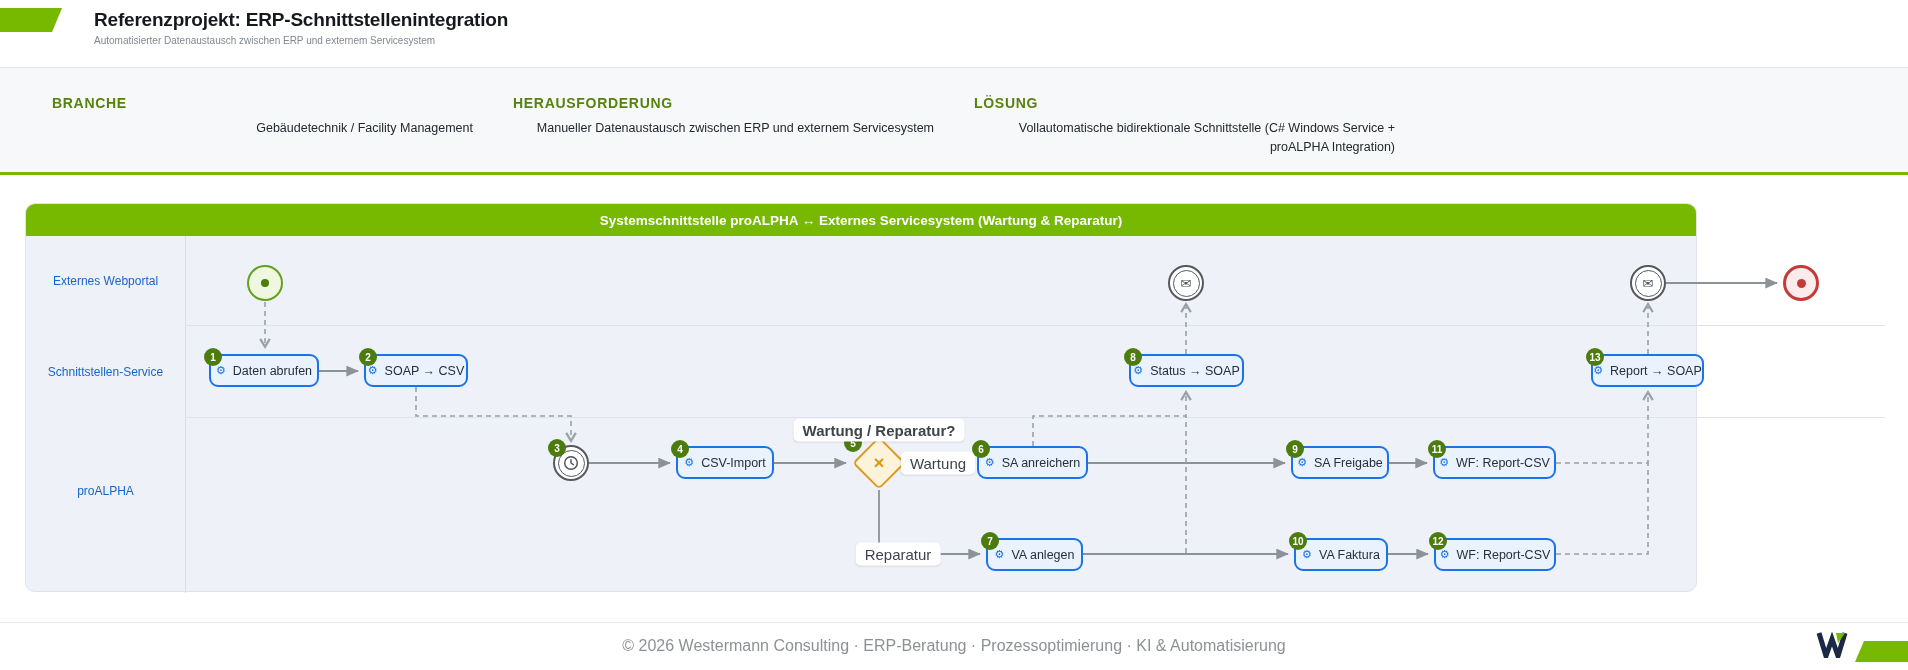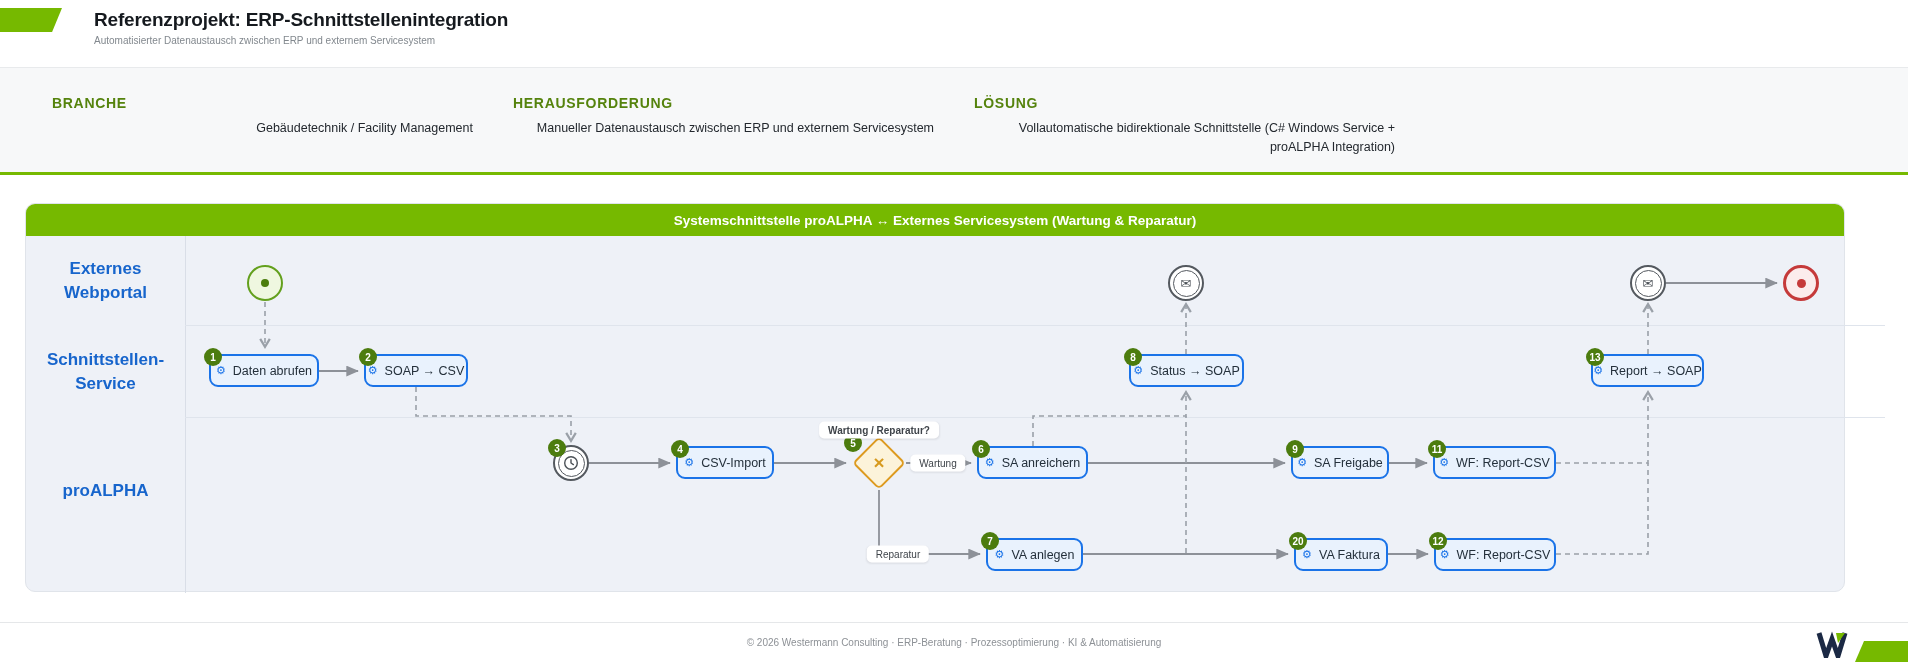--- a/index.html
+++ b/index.html
@@ -14,29 +14,29 @@
   .hdr-sub { margin-top:4px; font-size:10px; color:#82888e; }
 
   
   .infobar { position:absolute; left:0; top:67px; width:1908px; height:108px; background:#f7f8f9;
              border-top:1px solid #e8eaec; border-bottom:3px solid #76b900;
              display:grid; grid-template-columns:1fr 1fr 1fr 1fr; column-gap:40px; padding:27px 52px 0 52px; }
   .info-label { font-size:14px; font-weight:700; color:#55830d; letter-spacing:0.7px; }
   .info-value { margin-top:8px; font-size:12.5px; color:#23282e; line-height:1.5; max-width:452px;text-align:right; }
 
   
-  .card { position:absolute; left:25px; top:203px; width:1820px; height:389px; background:#eef1f7;
+  .card { position:absolute; left:25px; top:203px; width:1672px; height:389px; background:#eef1f7;
           border:1px solid #e0e4ea; border-radius:10px; }
   .card-head { height:32px; background:#76b900; border-radius:9px 9px 0 0; display:flex;
                align-items:center; justify-content:center; color:#fff; font-weight:700; font-size:13.5px; }
   .stage { position:absolute; left:0; top:0; width:1859px; height:389px; }
   .lane-divider-v { position:absolute; left:159px; top:32px; bottom:0; width:1px; background:#d9dee7; }
   .lane-line { position:absolute; left:159px; right:0; height:1px; background:#dfe4ec; }
   .lane-label { position:absolute; left:0; width:159px; text-align:center; color:#1765cc;
-                font-weight:700; font-size:17px; line-height:1.4; transform:translateY(-50%); }
+                font-weight:400; font-size:12px; line-height:1.4; transform:translateY(-50%); }
 
   svg.wires { position:absolute; left:0; top:0; z-index:1; pointer-events:none; }
 
   
   .task { position:absolute; height:33px; border:2px solid #1a73e8; background:#e9f2fd; border-radius:9px;
           display:flex; align-items:center; justify-content:center; gap:7px; font-size:12.5px;
           color:#24303b; font-weight:500; z-index:2; }
   .gear { font-size:11px; color:#1a73e8; line-height:1; }
   .badge { position:absolute; top:-8px; left:-7px; width:18px; height:18px; border-radius:50%;
            background:#4c7c0e; color:#fff; font-size:10px; font-weight:700;
@@ -50,27 +50,27 @@
   .evt-double { border:2px solid #54595f; }
   .evt-inner { width:27px; height:27px; border-radius:50%; border:1.5px solid #54595f;
                display:flex; align-items:center; justify-content:center; }
   .envelope { font-size:13px; color:#4b5157; line-height:1; }
   .gw { position:absolute; left:826px; top:232px; width:54px; height:54px; z-index:2; }
   .gw-diamond { position:absolute; left:8px; top:8px; width:38px; height:38px; transform:rotate(45deg);
                 border:2.5px solid #dd9a1f; background:#fcf3da; border-radius:5px; }
   .gw-x { position:absolute; left:0; top:0; width:54px; height:54px; display:flex; align-items:center;
           justify-content:center; font-size:19px; font-weight:700; color:#d79a1f; }
   .pill { position:absolute; transform:translate(-50%,-50%); background:#fff; padding:3px 9px;
-          border-radius:5px; font-size:10px; color:#3f444a; white-space:nowrap;
+          border-radius:5px; font-size:15px; color:#3f444a; white-space:nowrap;
           box-shadow:0 1px 2px rgba(0,0,0,.07); z-index:2; font-weight:500; }
   .pill-q { font-weight:600; }
 
   
   .footer-line { position:absolute; left:0; right:0; top:622px; height:1px; background:#e5e7e9; }
-  .footer-text { position:absolute; left:0; top:637px; width:100%; text-align:center; font-size:10px; color:#8d9196; }
+  .footer-text { position:absolute; left:0; top:637px; width:100%; text-align:center; font-size:16px; color:#8d9196; }
   .logo-w { position:absolute; right:60px; top:631px; z-index:2; }
   .logo-bar { position:absolute; right:0; top:641px; width:53px; height:21px; background:#76b900;
               clip-path:polygon(17% 0,100% 0,100% 100%,0 100%); }
 </style>
 </head>
 <body>
 
 <div id="page">
 
   <div class="logo-top"></div>
@@ -218,21 +218,21 @@
         <span class="gear">⚙</span>
         <span>WF: Report-CSV</span>
       </div>
 
       <div class="task" style="left:960px; top:334px; width:97px">
         <span class="badge">7</span>
         <span class="gear">⚙</span>
         <span>VA anlegen</span>
       </div>
       <div class="task" style="left:1268px; top:334px; width:94px">
-        <span class="badge">20</span>
+        <span class="badge">10</span>
         <span class="gear">⚙</span>
         <span>VA Faktura</span>
       </div>
       <div class="task" style="left:1408px; top:334px; width:122px">
         <span class="badge">12</span>
         <span class="gear">⚙</span>
         <span>WF: Report-CSV</span>
       </div>
     </div>
   </div>

